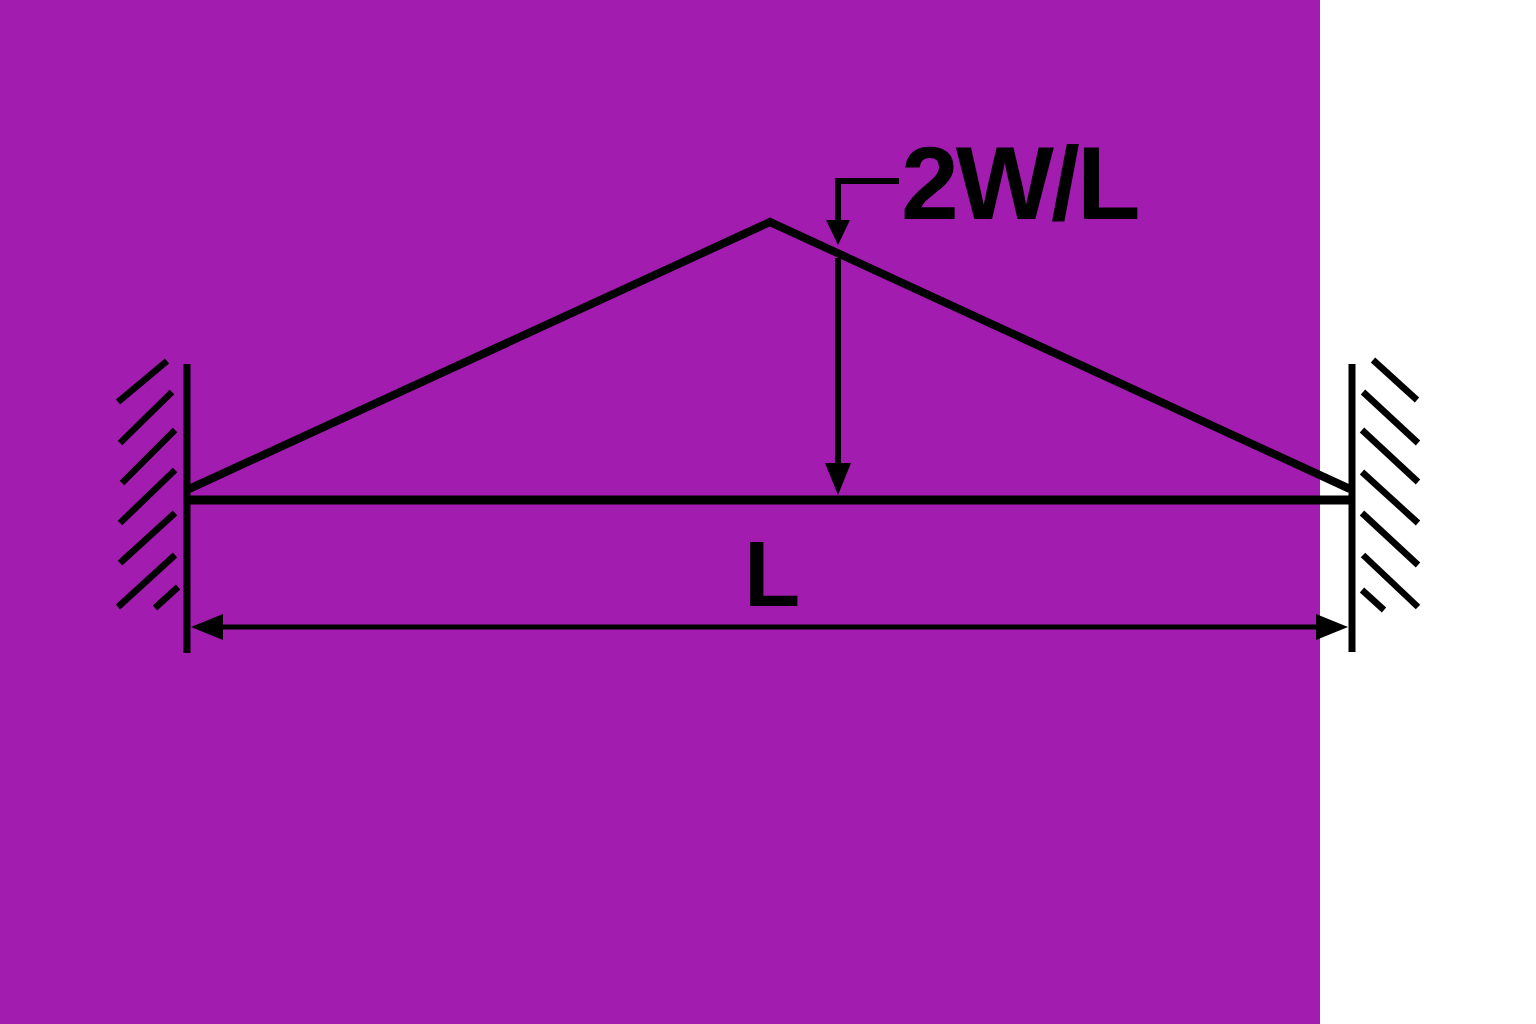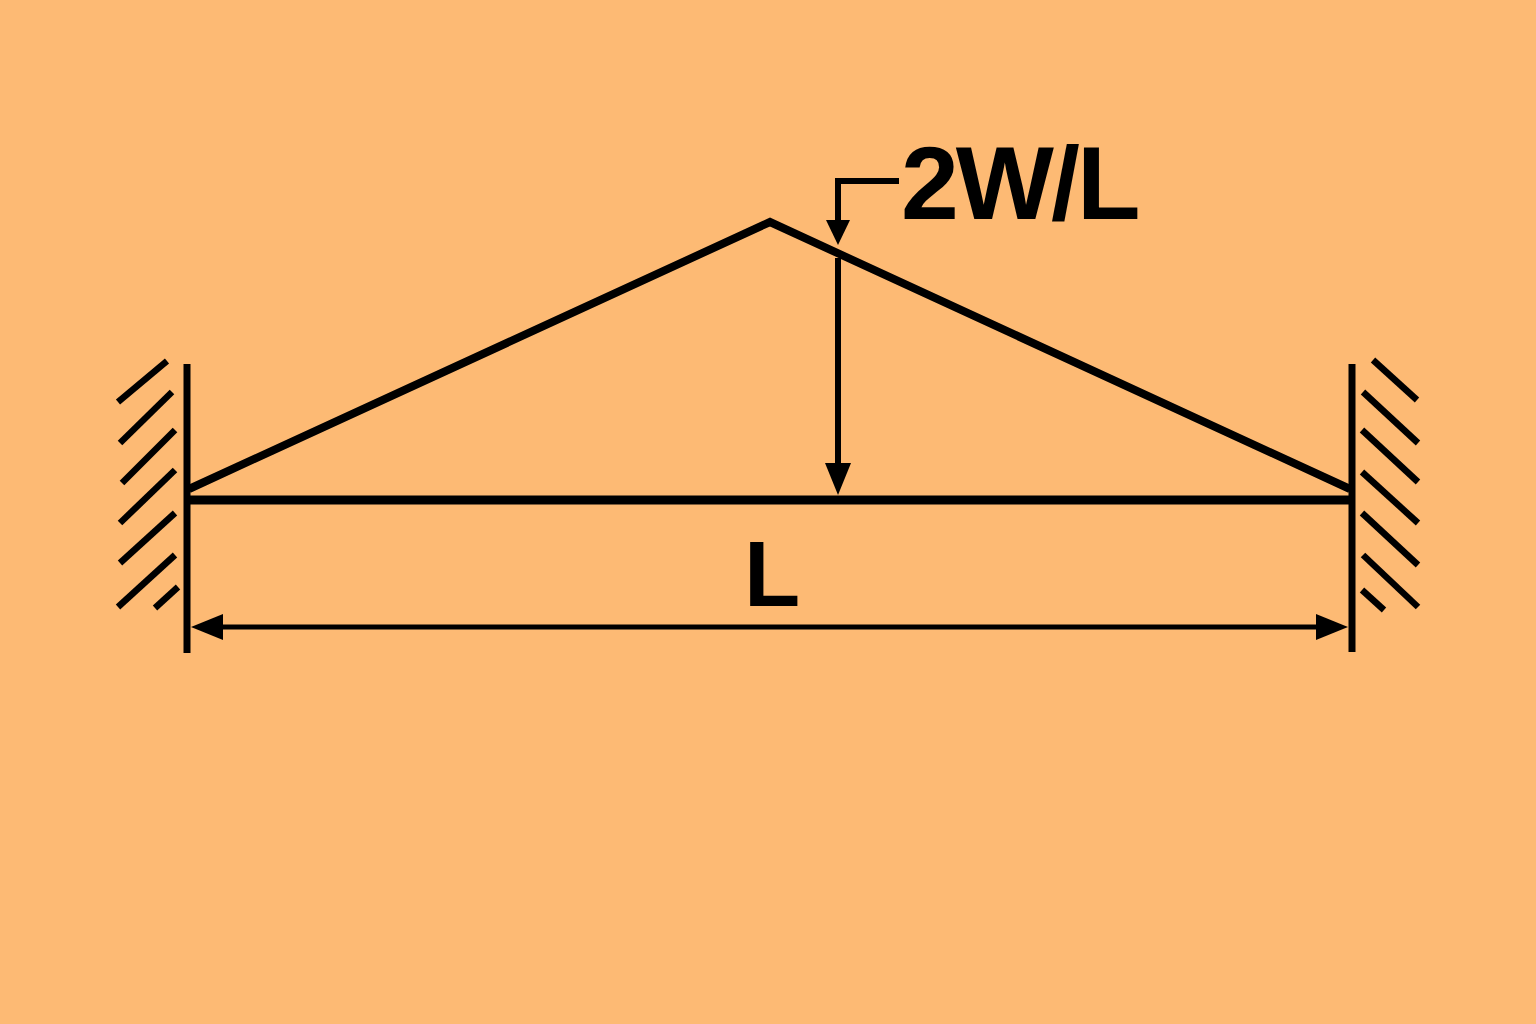--- a/index.html
+++ b/index.html
@@ -6,23 +6,23 @@
     margin: 0;
     padding: 0;
     width: 1536px;
     height: 1024px;
     background: #ffffff;
     overflow: hidden;
     font-family: "Liberation Sans", sans-serif;
   }
   .diagram-stage {
     position: relative;
-    width: 1536px;
+    width: 1320px;
     height: 1024px;
-    background: #fdba74;
+    background: #a21caf;
   }
   svg {
     display: block;
   }
   .diagram-label {
     font-family: "Liberation Sans", sans-serif;
     font-weight: bold;
   }
   .load-label { font-size: 104px; letter-spacing: -3px; }
   .span-label { font-size: 92px; }

